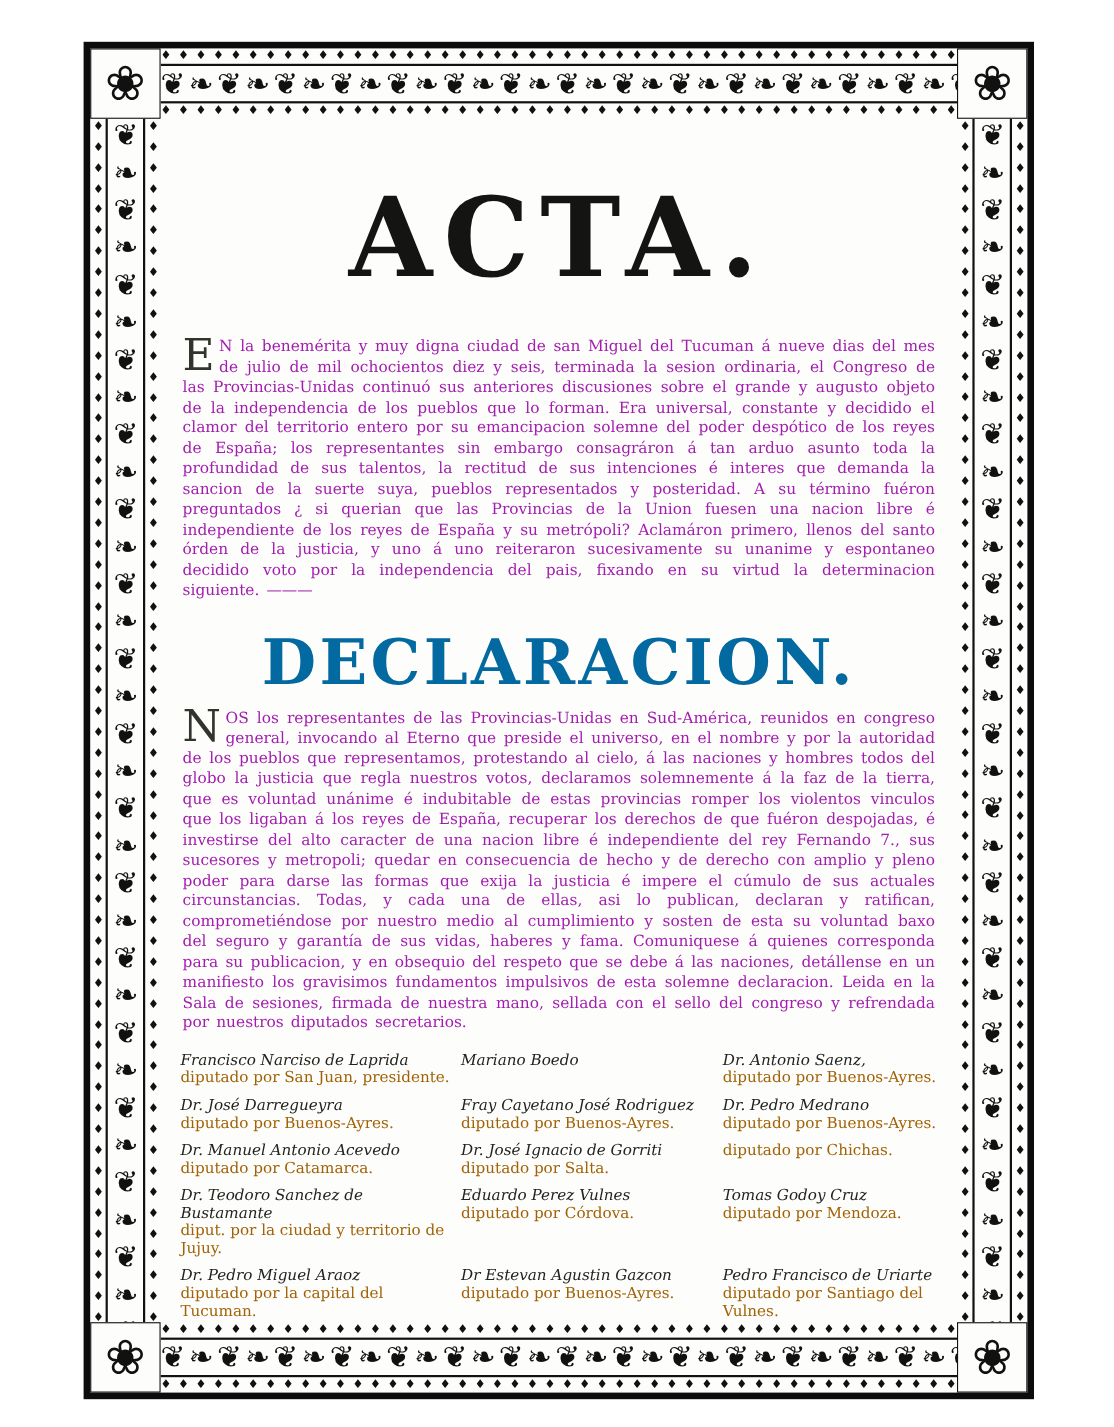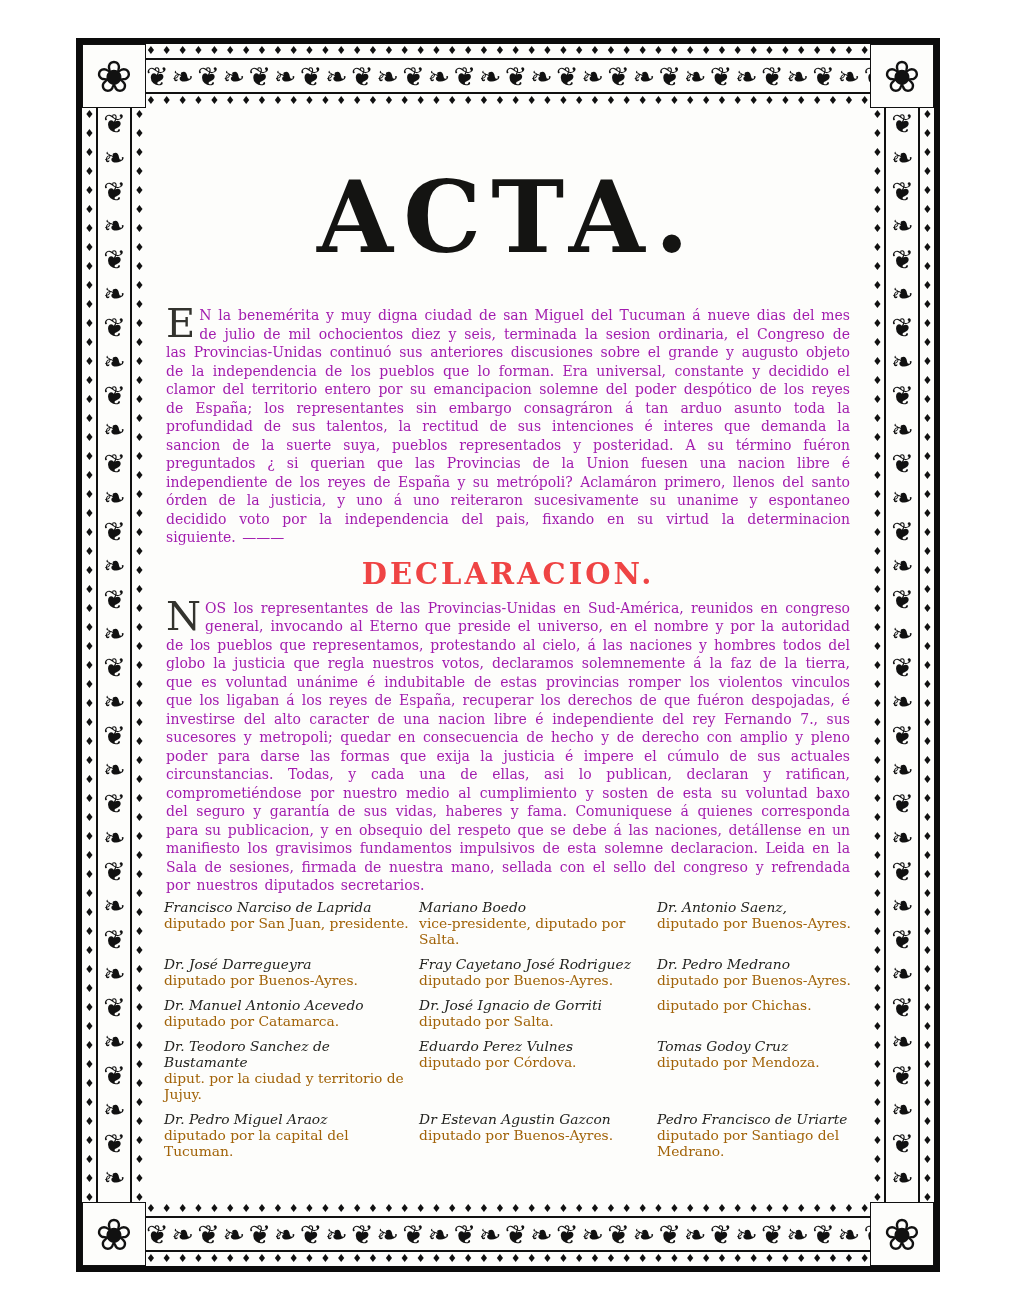--- a/index.html
+++ b/index.html
@@ -41,26 +41,26 @@
     transform:scaleY(1.02);
   }
   .para{
     font-size:14px;line-height:18.5px;text-align:justify;color:#a21caf;
     word-spacing:2px;margin:0 2px;
   }
   .para::first-letter{
     float:left;font-size:40px;line-height:32px;padding:1px 4px 0 0;color:#33332e;
   }
   .decl-heading{
-    text-align:center;font-weight:bold;font-size:29px;letter-spacing:3px;
-    margin:10px 0 8px 0;color:#ef4444;
+    text-align:center;font-weight:bold;font-size:57px;letter-spacing:3px;
+    margin:22px 0 8px 0;color:#0369a1;
   }
   
   .sig-grid{
-    margin-top:4px;
+    margin-top:16px;
     display:grid;
     grid-template-columns:36.5% 34% 29.5%;
     row-gap:9px;column-gap:4px;
   }
   .sig-name{font-style:italic;font-size:13.8px;line-height:16px;color:#22221e;}
   .sig-role{font-size:13.8px;line-height:16px;color:#a16207;}
 </style>
 </head>
 <body>
 
@@ -90,21 +90,20 @@
 
     <p class="para">NOS los representantes de las Provincias-Unidas en Sud-América, reunidos en congreso general, invocando al Eterno que preside el universo, en el nombre y por la autoridad de los pueblos que representamos, protestando al cielo, á las naciones y hombres todos del globo la justicia que regla nuestros votos, declaramos solemnemente á la faz de la tierra, que es voluntad unánime é indubitable de estas provincias romper los violentos vinculos que los ligaban á los reyes de España, recuperar los derechos de que fuéron despojadas, é investirse del alto caracter de una nacion libre é independiente del rey Fernando 7., sus sucesores y metropoli; quedar en consecuencia de hecho y de derecho con amplio y pleno poder para darse las formas que exija la justicia é impere el cúmulo de sus actuales circunstancias. Todas, y cada una de ellas, asi lo publican, declaran y ratifican, comprometiéndose por nuestro medio al cumplimiento y sosten de esta su voluntad baxo del seguro y garantía de sus vidas, haberes y fama. Comuniquese á quienes corresponda para su publicacion, y en obsequio del respeto que se debe á las naciones, detállense en un manifiesto los gravisimos fundamentos impulsivos de esta solemne declaracion. Leida en la Sala de sesiones, firmada de nuestra mano, sellada con el sello del congreso y refrendada por nuestros diputados secretarios.</p>
 
     <div class="sig-grid">
       <div class="sig">
         <div class="sig-name">Francisco Narciso de Laprida</div>
         <div class="sig-role">diputado por San Juan, presidente.</div>
       </div>
       <div class="sig">
         <div class="sig-name">Mariano Boedo</div>
-        <div class="sig-role">vice-presidente, diputado por Salta.</div>
       </div>
       <div class="sig">
         <div class="sig-name">Dr. Antonio Saenz,</div>
         <div class="sig-role">diputado por Buenos-Ayres.</div>
       </div>
       <div class="sig">
         <div class="sig-name">Dr. José Darregueyra</div>
         <div class="sig-role">diputado por Buenos-Ayres.</div>
       </div>
       <div class="sig">
@@ -141,21 +140,21 @@
       <div class="sig">
         <div class="sig-name">Dr. Pedro Miguel Araoz</div>
         <div class="sig-role">diputado por la capital del Tucuman.</div>
       </div>
       <div class="sig">
         <div class="sig-name">Dr Estevan Agustin Gazcon</div>
         <div class="sig-role">diputado por Buenos-Ayres.</div>
       </div>
       <div class="sig">
         <div class="sig-name">Pedro Francisco de Uriarte</div>
-        <div class="sig-role">diputado por Santiago del Medrano.</div>
+        <div class="sig-role">diputado por Santiago del Vulnes.</div>
       </div>
 
     </div>
 
   </div>
 
   <div class="edge edge-v">
     <div class="strip v-diam">♦♦♦♦♦♦♦♦♦♦♦♦♦♦♦♦♦♦♦♦♦♦♦♦♦♦♦♦♦♦♦♦♦♦♦♦♦♦♦♦♦♦♦♦♦♦♦♦♦♦♦♦♦♦♦♦♦♦♦♦♦♦♦♦♦♦♦♦♦♦♦♦♦♦♦♦♦♦♦♦♦♦♦♦♦♦♦♦♦♦♦♦♦♦♦♦♦♦♦♦♦♦♦♦♦♦♦♦♦♦♦♦♦♦♦♦♦♦♦♦♦♦♦♦♦♦♦♦♦♦♦♦♦♦♦♦♦♦♦♦♦♦♦♦♦♦♦♦♦♦♦♦♦♦♦♦♦♦♦♦</div>
     <div class="strip v-flor">❦❧❦❧❦❧❦❧❦❧❦❧❦❧❦❧❦❧❦❧❦❧❦❧❦❧❦❧❦❧❦❧❦❧❦❧❦❧❦❧❦❧❦❧❦❧❦❧❦❧❦❧❦❧❦❧❦❧❦❧❦❧❦❧❦❧❦❧❦❧❦❧❦❧❦❧❦❧❦❧❦❧❦❧❦❧❦❧❦❧❦❧❦❧❦❧❦❧❦❧❦❧❦❧❦❧❦❧❦❧❦❧❦❧❦❧❦❧❦❧❦❧❦❧❦❧❦❧❦❧❦❧❦❧❦❧❦❧❦❧❦❧❦❧❦❧❦❧❦❧❦❧❦❧❦❧❦❧❦❧❦❧❦❧❦❧❦❧❦❧❦❧❦❧❦❧❦❧❦❧❦❧❦❧❦❧❦❧❦❧❦❧❦❧❦❧❦❧❦❧❦❧❦❧❦❧❦❧❦❧❦❧❦❧❦❧❦❧❦❧❦❧❦❧❦❧❦❧❦❧❦❧❦❧❦❧❦❧❦❧❦❧❦❧❦❧❦❧❦❧❦❧❦❧❦❧❦❧❦❧❦❧❦❧❦❧❦❧❦❧❦❧❦❧❦❧❦❧❦❧❦❧❦❧❦❧❦❧❦❧❦❧❦❧❦❧❦❧❦❧❦❧❦❧❦❧❦❧❦❧❦❧❦❧❦❧❦❧❦❧</div>
     <div class="strip v-diam">♦♦♦♦♦♦♦♦♦♦♦♦♦♦♦♦♦♦♦♦♦♦♦♦♦♦♦♦♦♦♦♦♦♦♦♦♦♦♦♦♦♦♦♦♦♦♦♦♦♦♦♦♦♦♦♦♦♦♦♦♦♦♦♦♦♦♦♦♦♦♦♦♦♦♦♦♦♦♦♦♦♦♦♦♦♦♦♦♦♦♦♦♦♦♦♦♦♦♦♦♦♦♦♦♦♦♦♦♦♦♦♦♦♦♦♦♦♦♦♦♦♦♦♦♦♦♦♦♦♦♦♦♦♦♦♦♦♦♦♦♦♦♦♦♦♦♦♦♦♦♦♦♦♦♦♦♦♦♦♦</div>

